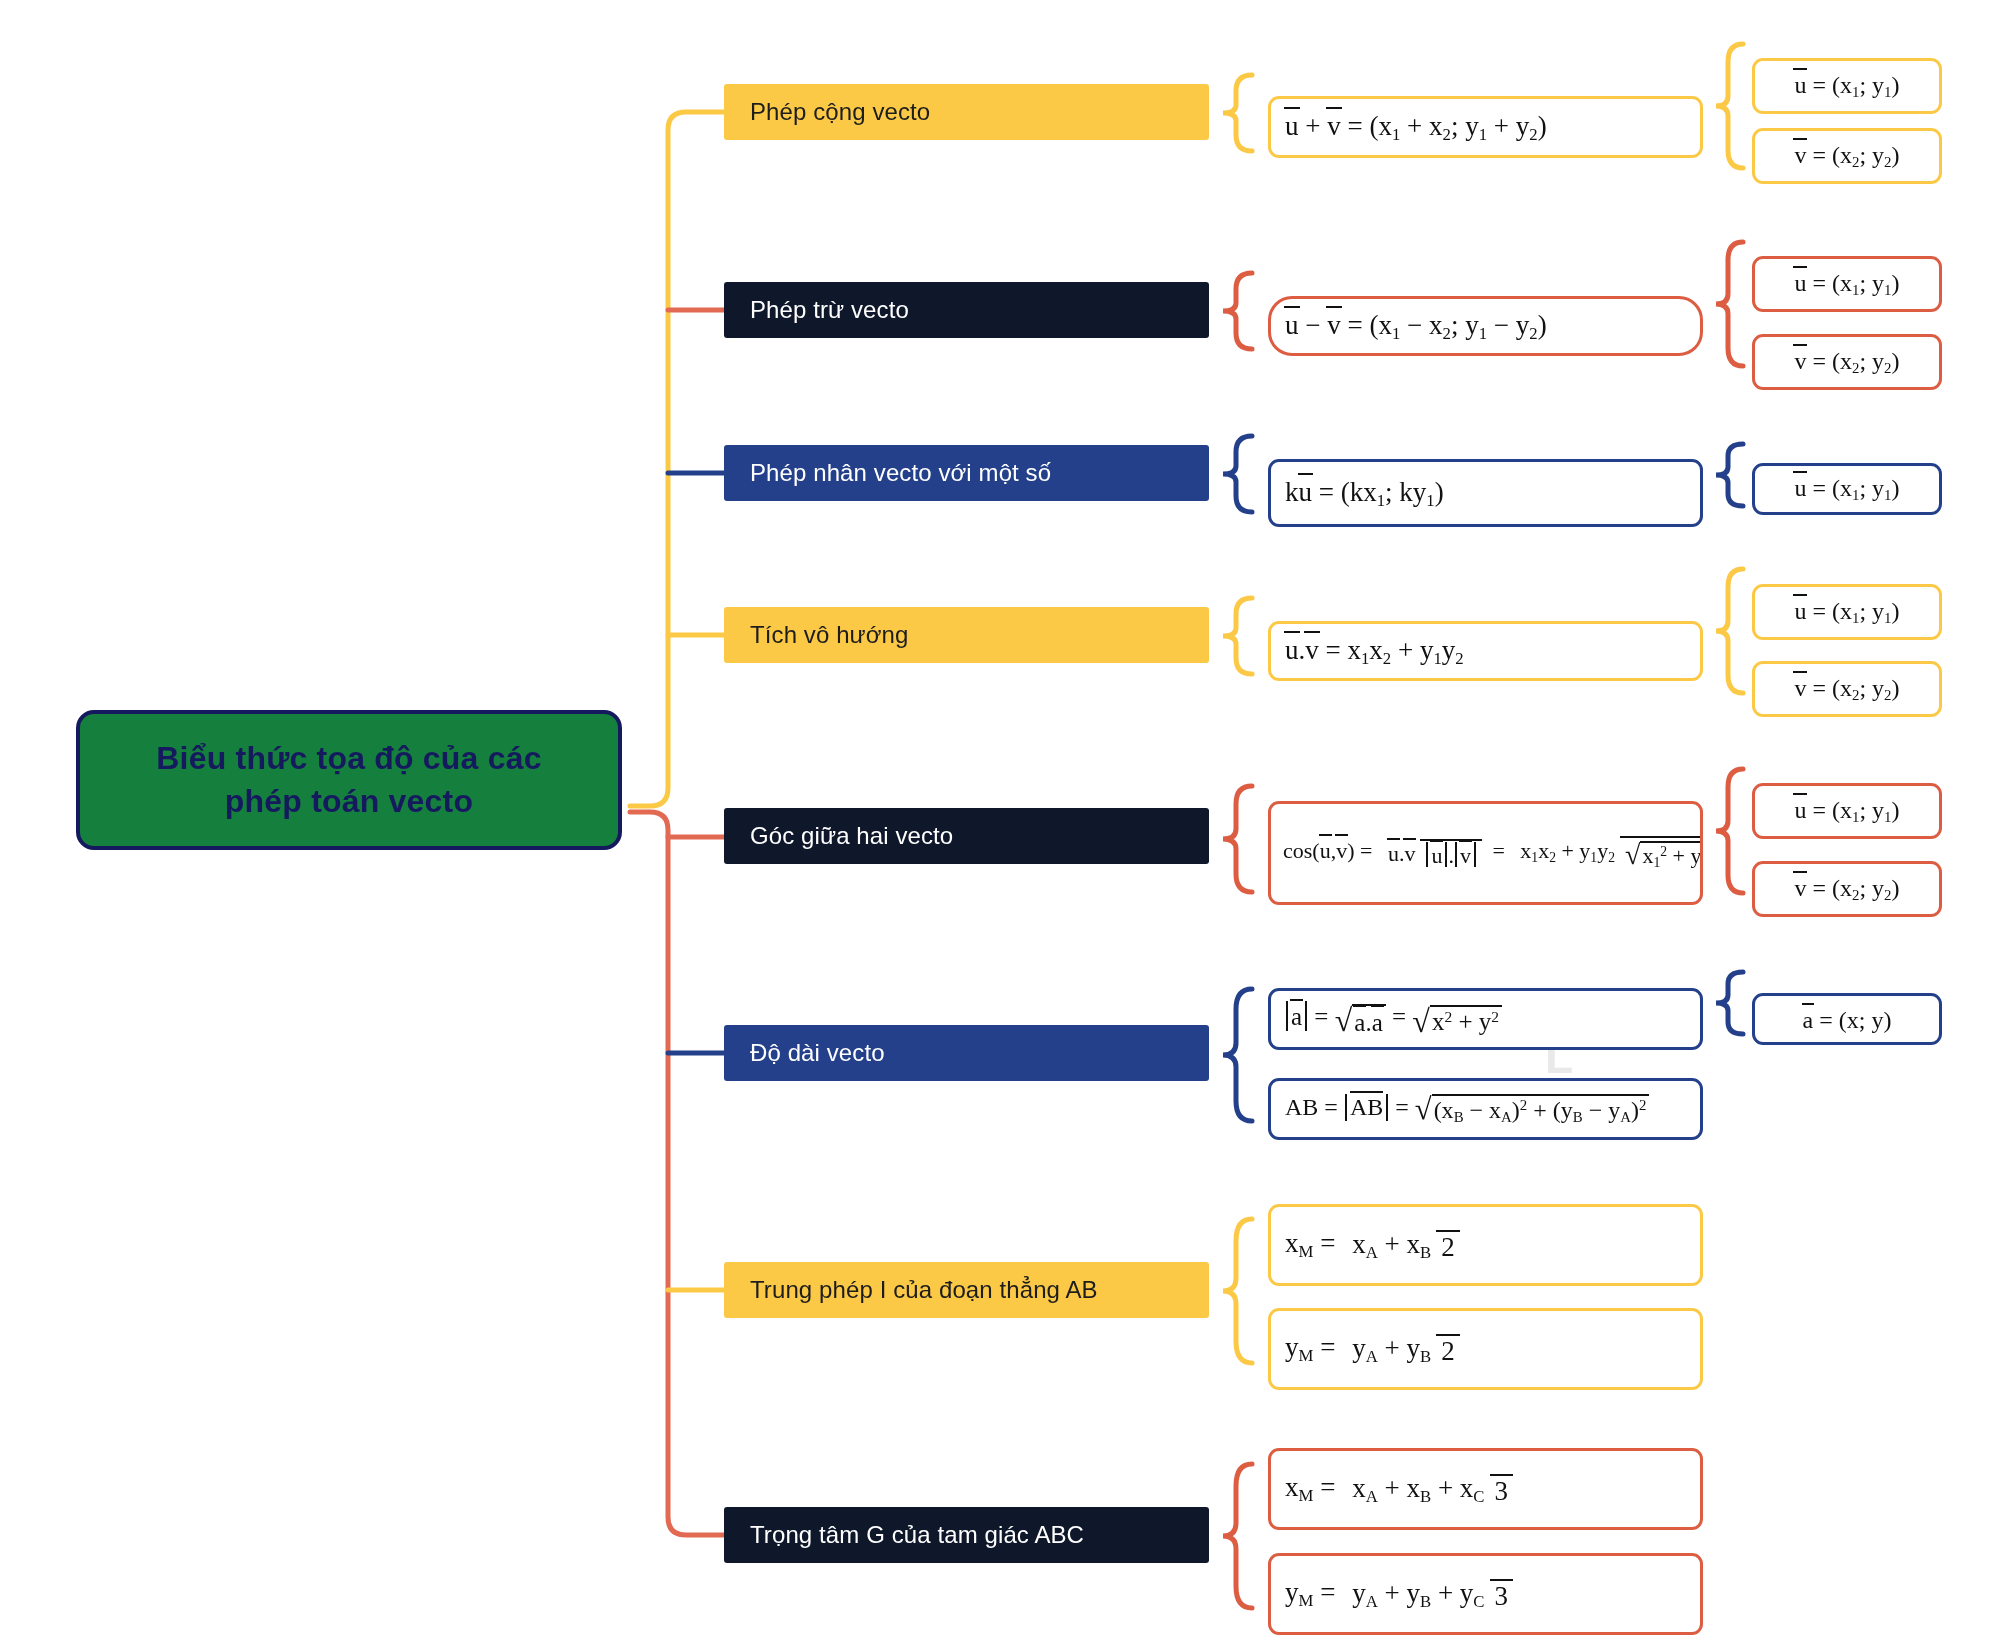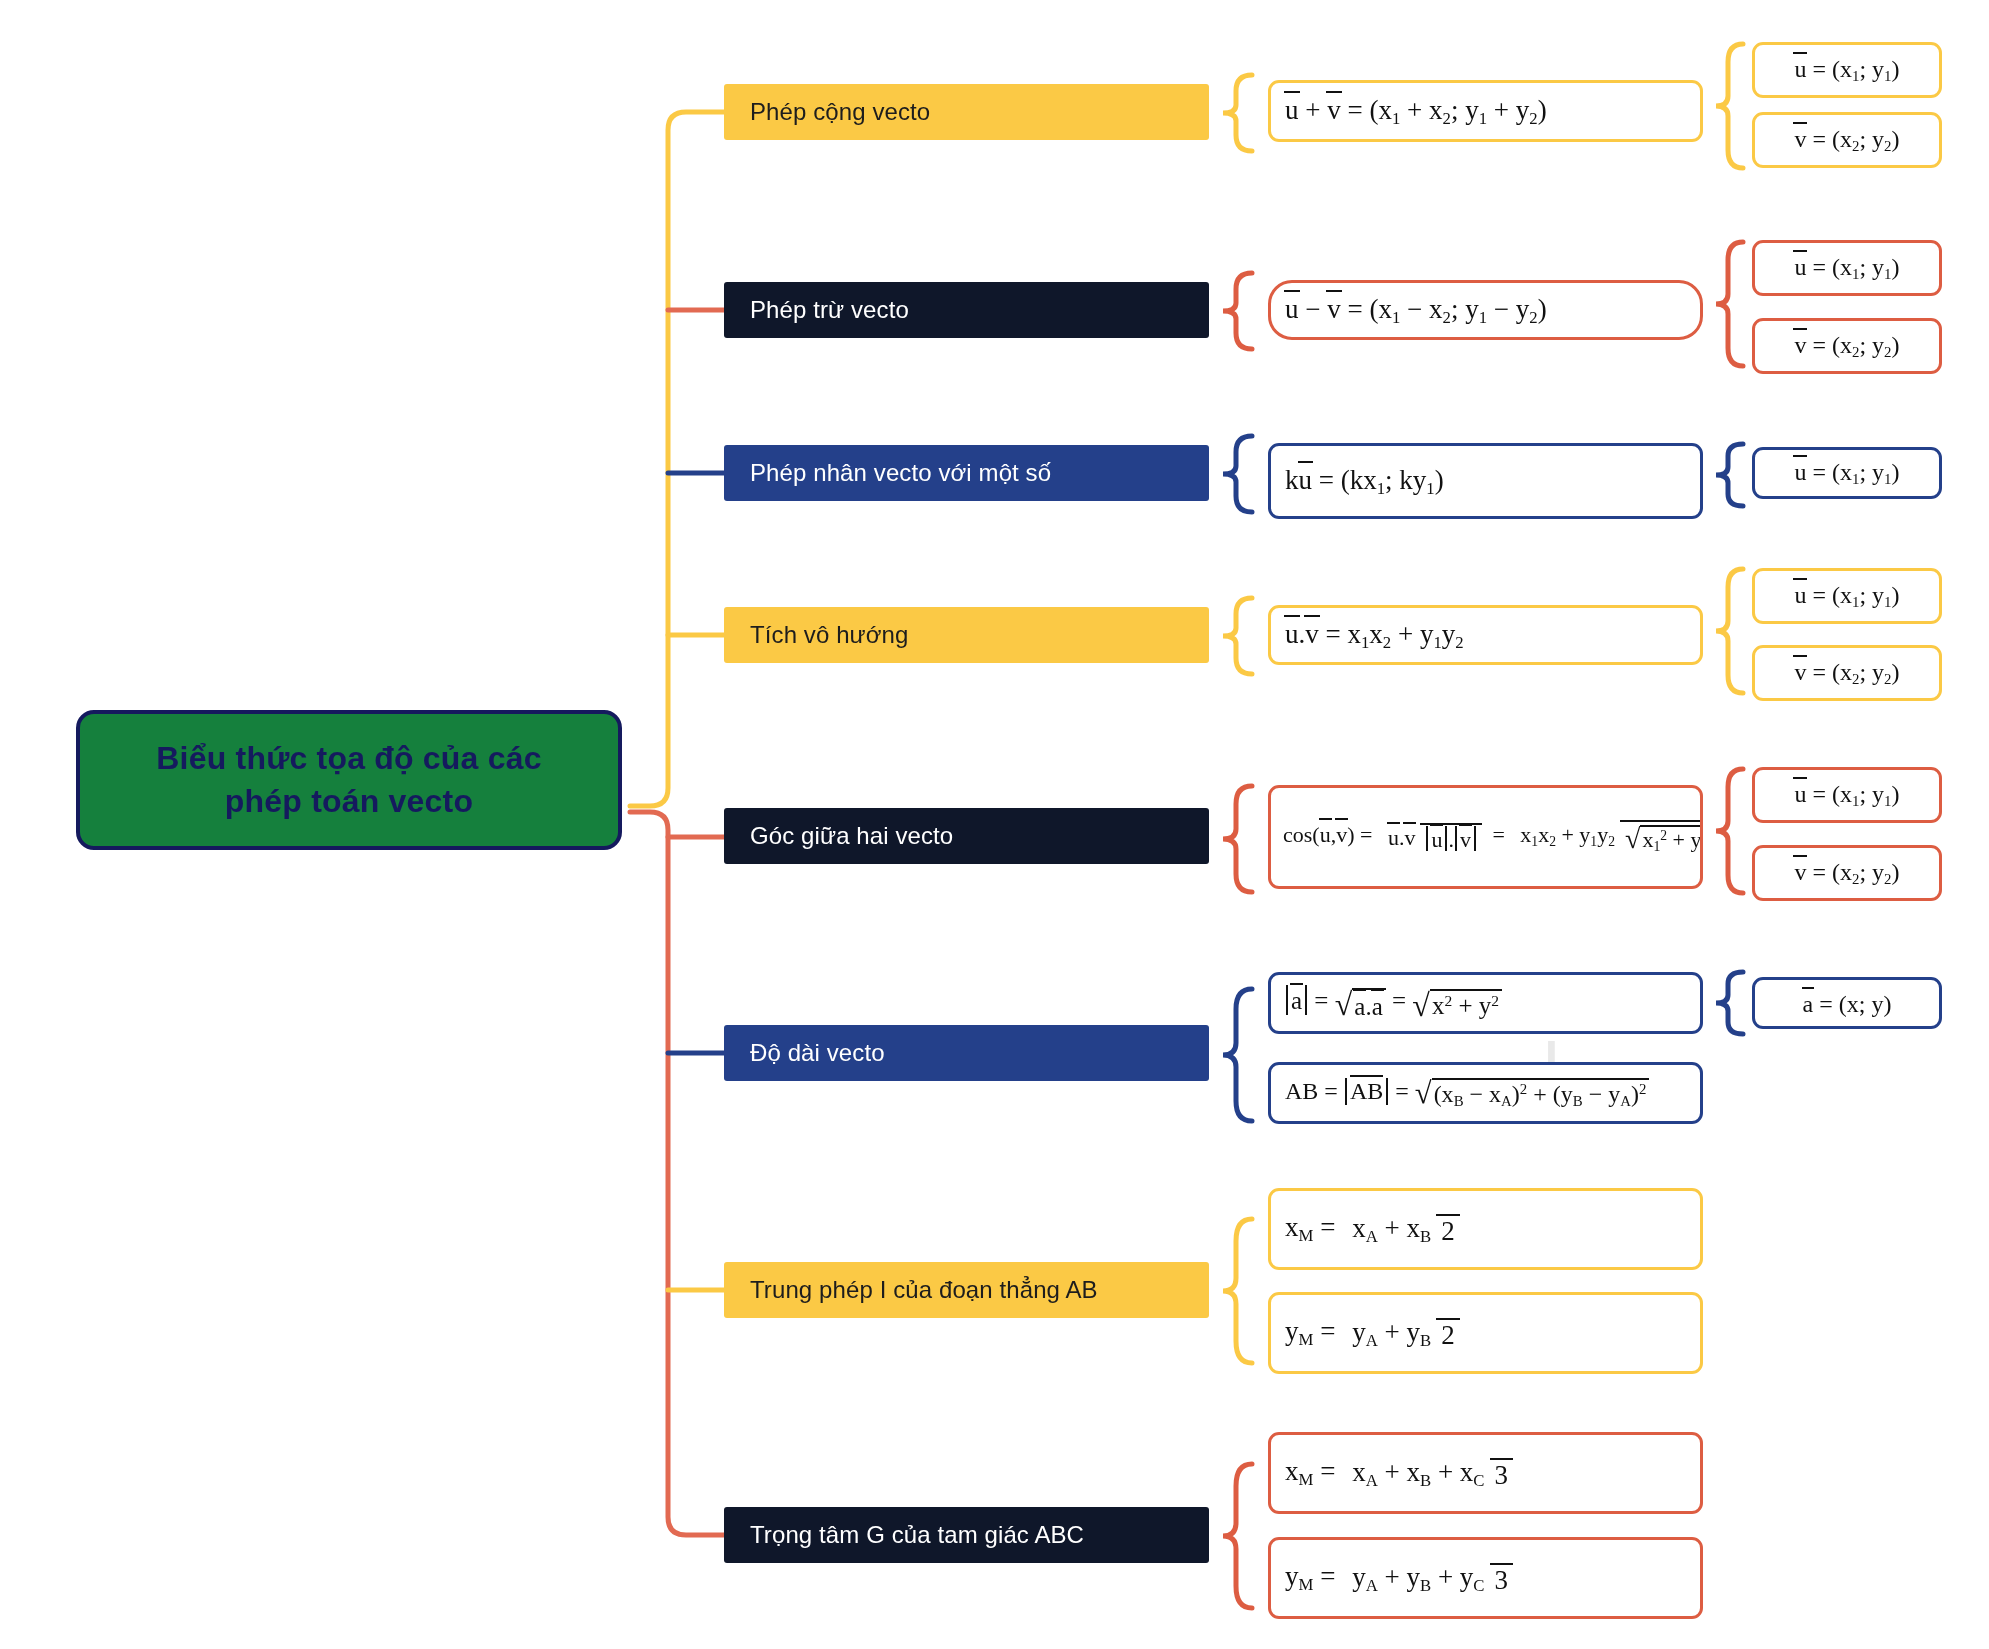--- a/index.html
+++ b/index.html
@@ -52,20 +52,21 @@
   .fbox{
     position:absolute;
     border-radius:11px;
     background:#ffffff;
     box-sizing:border-box;
     display:flex;align-items:center;
     padding:0 14px;
     color:#111111;
     font-family:"Liberation Serif","DejaVu Serif",serif;
     overflow:hidden;
+    margin-top:16px;
   }
   .fbox.b-yellow{border:3px solid #FBC945;}
   .fbox.b-coral {border:3px solid #DD5D42;}
   .fbox.b-blue  {border:3px solid #24408A;}
 
   .fbox.mid{left:1268px;width:435px;}
   .fbox.leaf{left:1752px;width:190px;justify-content:center;padding:0 8px;}
 
   
   .m{font-family:"Liberation Serif","DejaVu Serif",serif;font-size:27px;white-space:nowrap;}
@@ -174,21 +175,21 @@
   </div>
 
   <div class="pill c-blue" style="top:445px;">
     <span>Phép nhân vecto với một số</span>
   </div>
   <div class="brace" style="left:1218px;top:433px;">
     <svg width="42" height="82" viewBox="0 0 42 82">
         <path d="M34 3 Q18 3 18 19 L18 33 Q18 41 5 41 Q18 41 18 49 L18 63 Q18 79 34 79" fill="none" stroke="#24408A" stroke-width="5" stroke-linecap="round"></path>
       </svg>
   </div>
-  <div class="fbox mid b-blue" style="top:443px;height:76px;">
+  <div class="fbox mid b-blue" style="top:443px;height:68px;">
     <span class="m">k<span class="vec">u</span>&nbsp;=&nbsp;(kx<sub>1</sub>;&nbsp;ky<sub>1</sub>)</span>
   </div>
   <div class="brace" style="left:1712px;top:440px;">
     <svg width="38" height="70" viewBox="0 0 38 70">
         <path d="M31 4 Q16 4 16 16 L16 27 Q16 35 4 35 Q16 35 16 43 L16 54 Q16 66 31 66" fill="none" stroke="#24408A" stroke-width="5" stroke-linecap="round"></path>
       </svg>
   </div>
   <div class="fbox leaf b-blue" style="top:447px;height:52px;">
     <span class="m small"><span class="vec">u</span>&nbsp;=&nbsp;(x<sub>1</sub>;&nbsp;y<sub>1</sub>)</span>
   </div>

